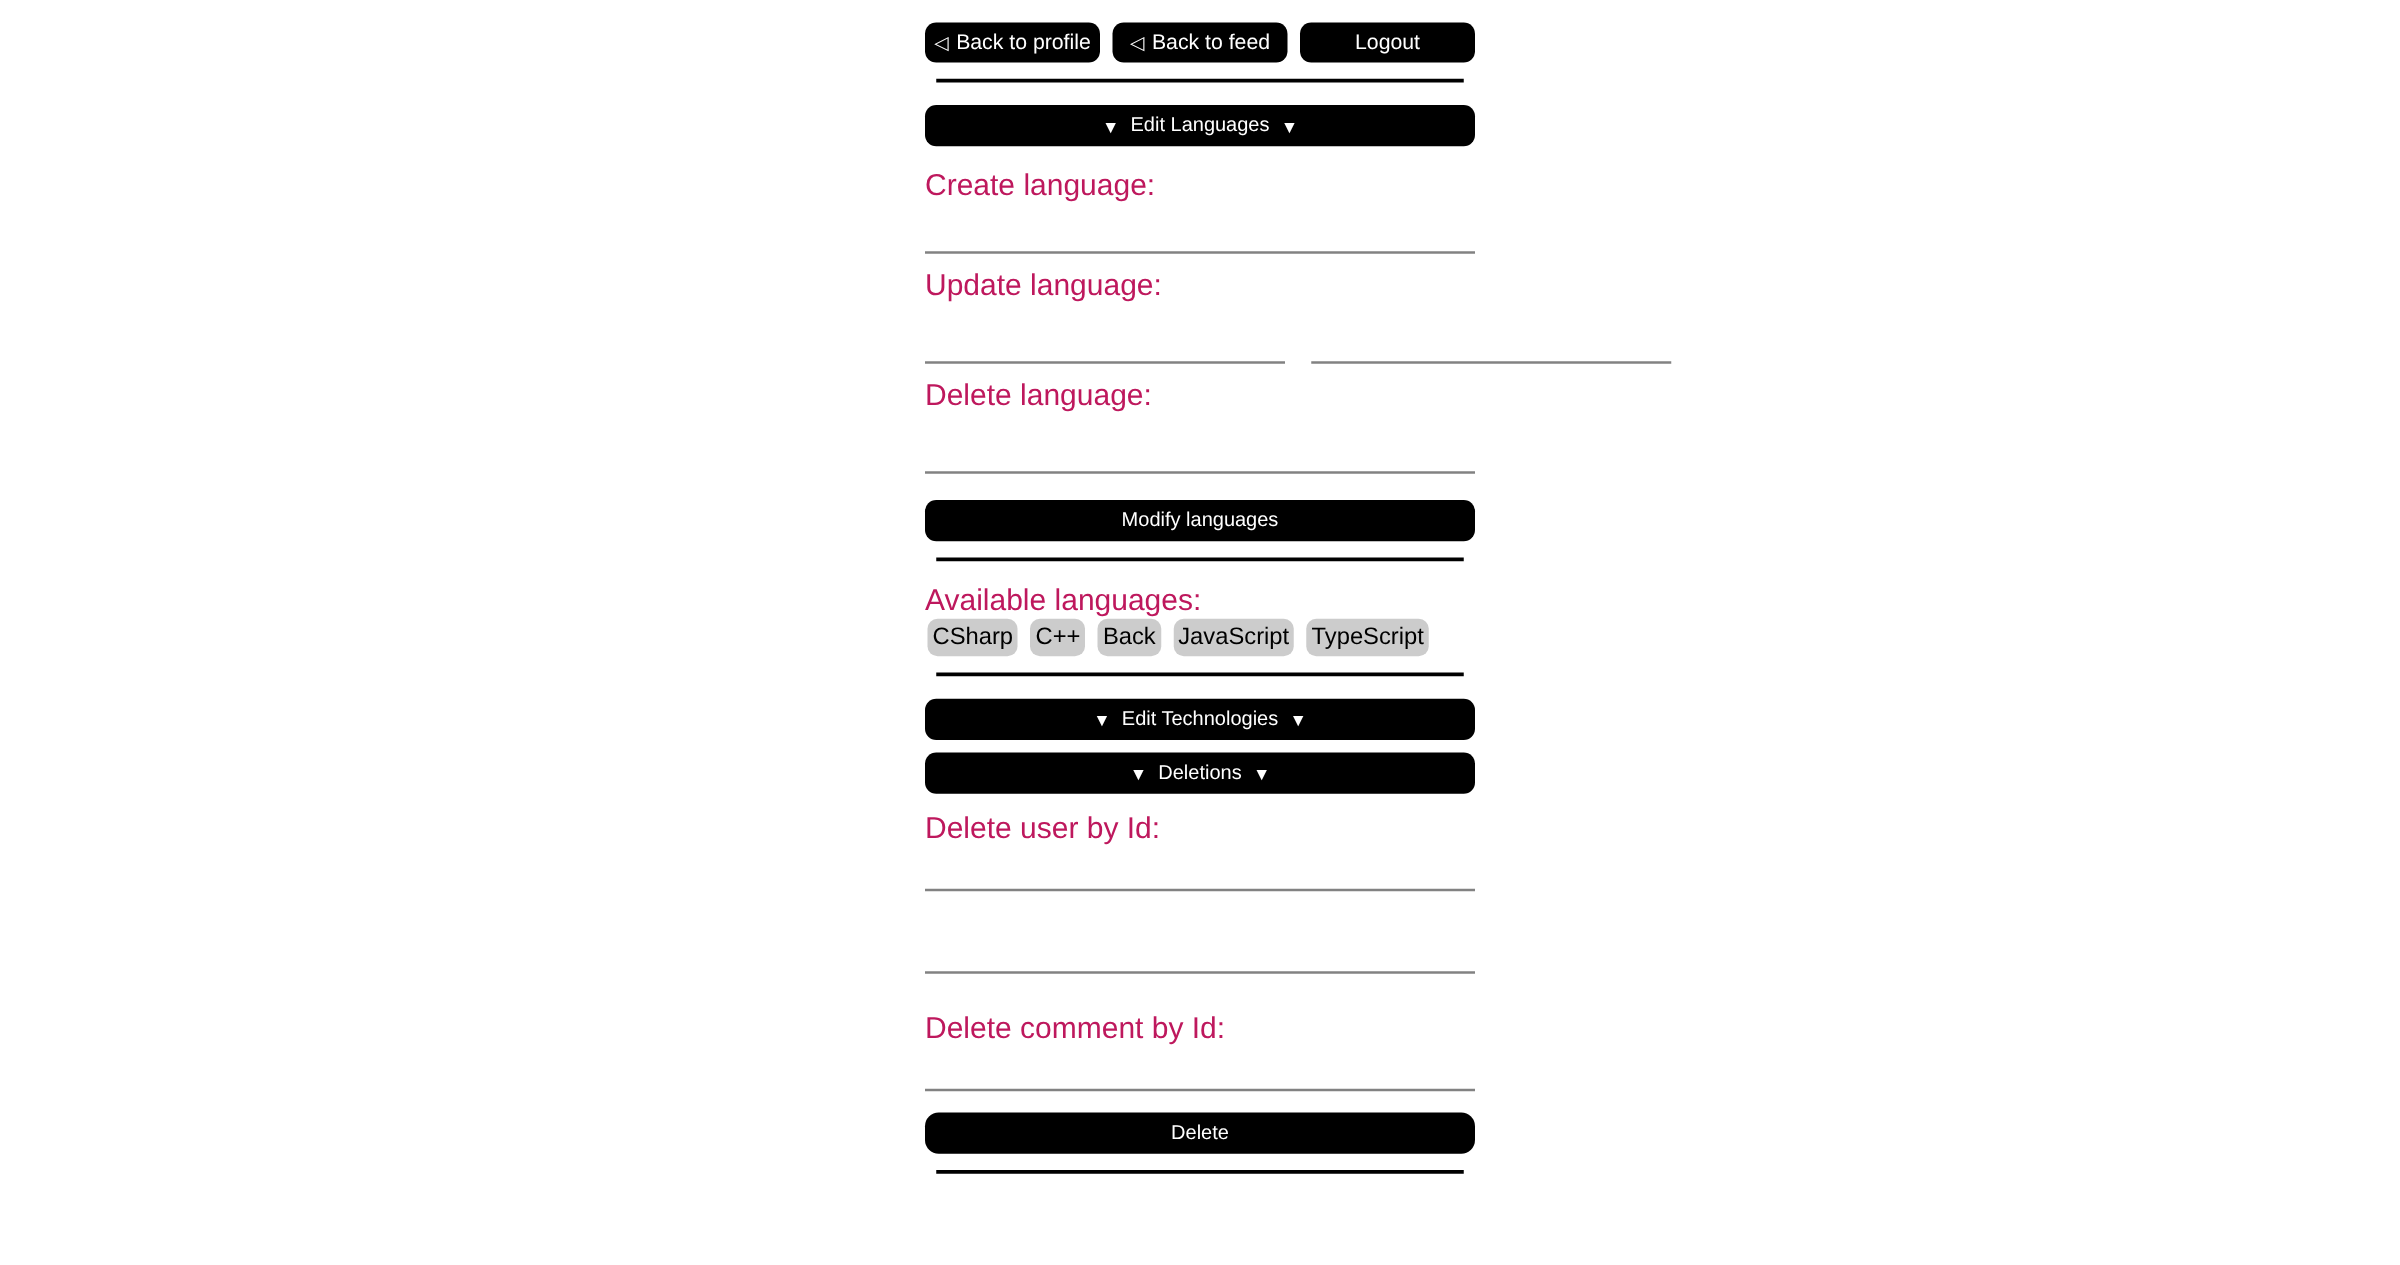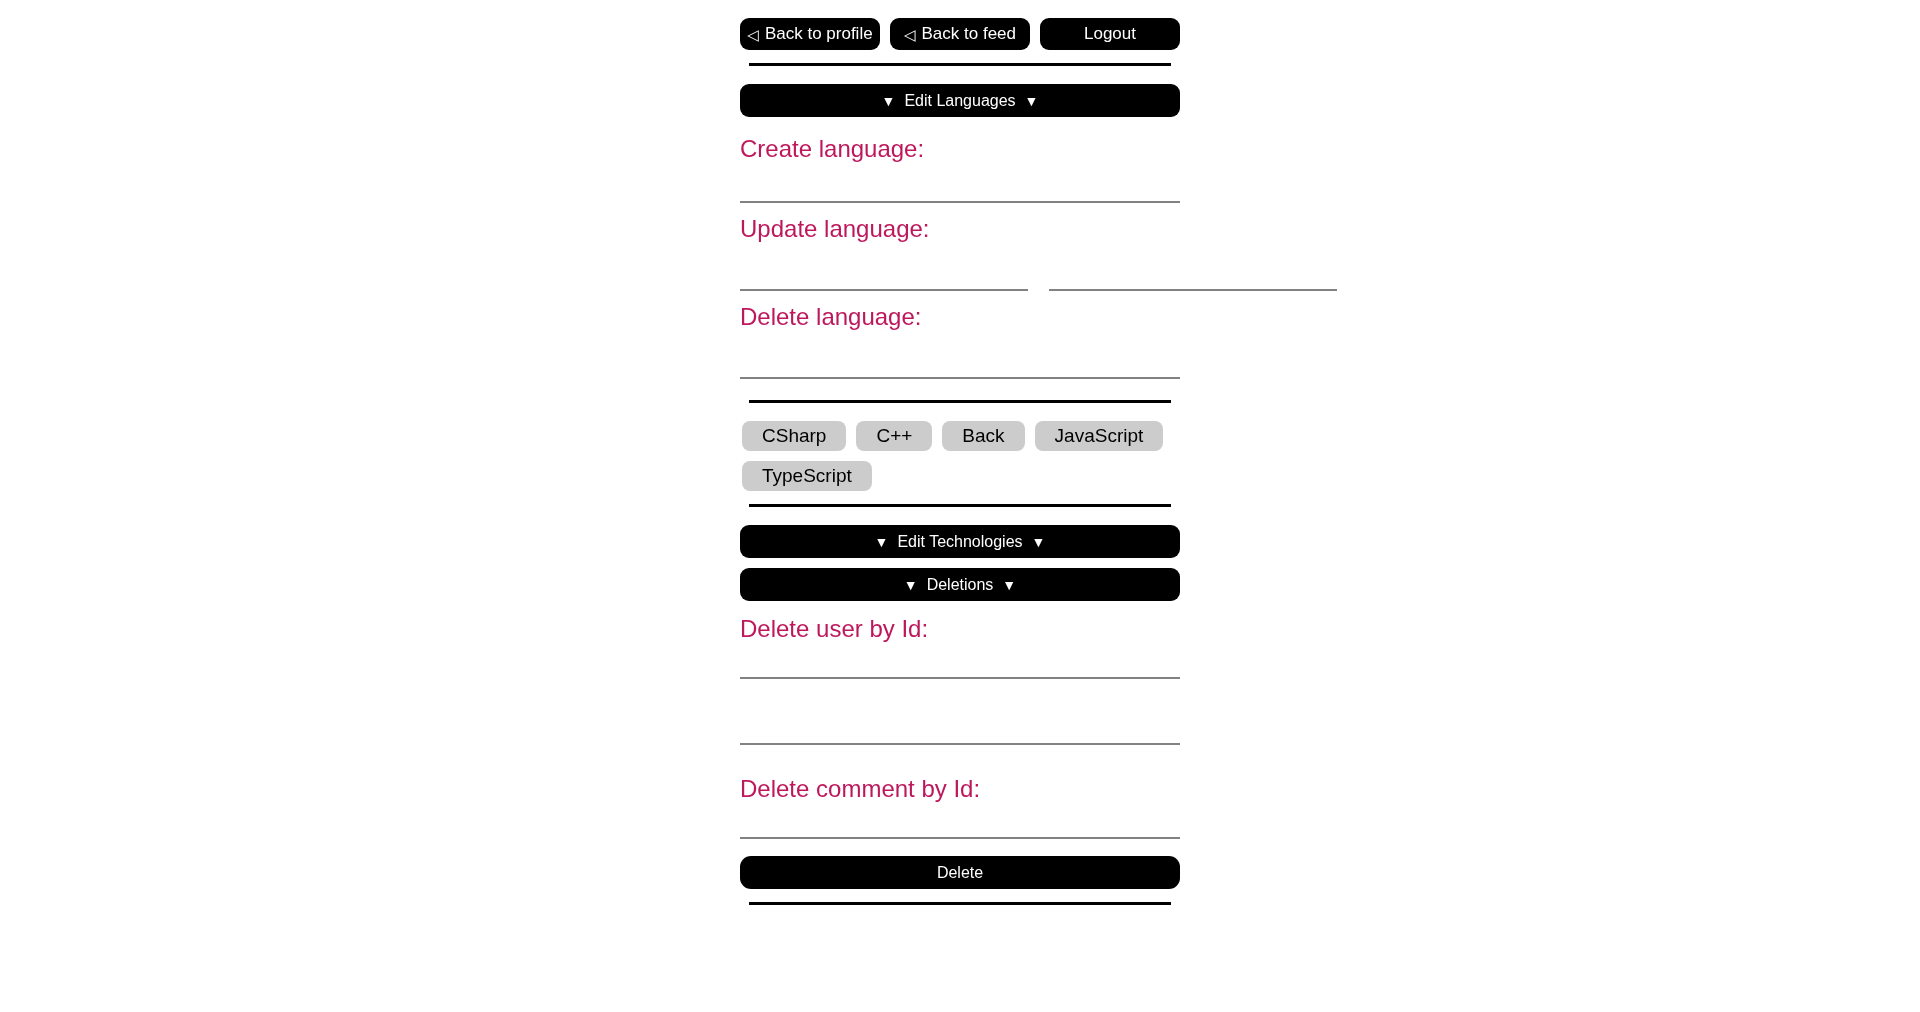--- a/index.html
+++ b/index.html
@@ -75,21 +75,21 @@
     width: 430px;
     margin-left: 2px;
     display: flex;
     flex-wrap: wrap;
     gap: 10px;
   }
   .tag {
     background: #cccccc;
     color: #000000;
     border-radius: 8px;
-    padding: 4px 20px;
+    padding: 4px 4px;
     font-size: 19px;
     line-height: 22px;
     white-space: nowrap;
   }
 </style>
 </head>
 <body>
 
 <div class="container">
 
@@ -120,23 +120,27 @@
 
   <label class="field-label">Update language:</label>
   <div class="input-row mb12">
     <input type="text" class="underline-input h48" value="" style="">
     <input type="text" class="underline-input h48" value="" style="">
   </div>
 
   <label class="field-label">Delete language:</label>
   <input type="text" class="underline-input h48 mb21" value="" style="">
 
+  <button class="btn wide-btn">
+    <span>Modify languages</span>
+  </button>
 
   <hr class="divider">
 
+  <label class="field-label">Available languages:</label>
   <div class="tags">
     <span class="tag">CSharp</span>
     <span class="tag">C++</span>
     <span class="tag">Back</span>
     <span class="tag">JavaScript</span>
     <span class="tag">TypeScript</span>
   </div>
 
   <hr class="divider">
 

